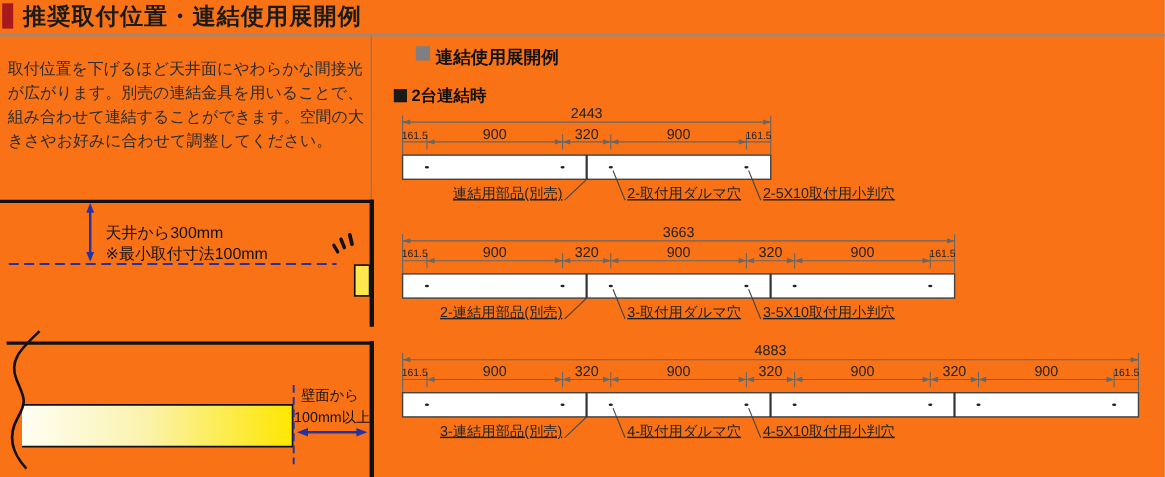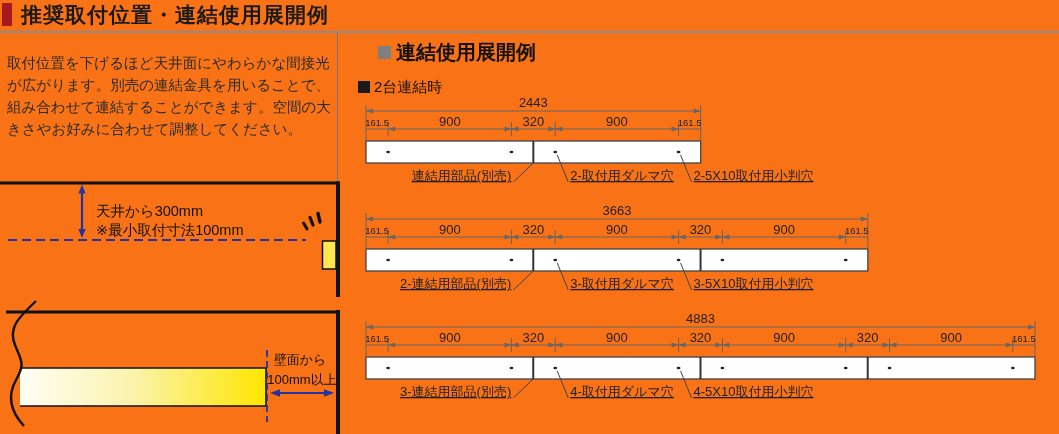--- a/index.html
+++ b/index.html
@@ -11,28 +11,28 @@
          color:#1a1a1a;letter-spacing:1px;white-space:nowrap;}
   .hrule{position:absolute;left:0;top:31px;width:1059px;height:2px;background:#8c8c8c;}
   .vdivider{position:absolute;left:337px;top:33px;width:1px;height:149px;background:#777;}
   
   .intro{position:absolute;left:7px;top:52px;width:336px;margin:0;font-size:14.5px;
          line-height:22px;color:#2b2b2b;}
   svg.ceiling{position:absolute;left:0;top:172px;}
   svg.wallview{position:absolute;left:0;top:300px;}
   
   .rightcol{position:absolute;left:358px;top:42px;width:700px;}
-  .sec-title{display:flex;align-items:center;gap:5px;height:20px;font-size:20px;
+  .sec-title{display:flex;gap:5px;height:20px;font-size:16px;
              font-weight:bold;color:#111;padding-left:20px;}
   .sq{display:inline-block;flex:none;}
   .sq.gray{width:13px;height:13px;background:#7f7f7f;}
   .sq.black{width:12px;height:12px;background:#1a1a1a;}
   .blk{margin-top:16px;}
   .blk-h{display:flex;align-items:center;gap:4px;height:18px;font-size:15px;
-         font-weight:normal;color:#111;}
+         font-weight:bold;color:#111;}
   svg.linked{display:block;}
   svg text{font-family:"Liberation Sans","DejaVu Sans",sans-serif;}
 </style>
 </head>
 <body>
 
 <div class="page">
 
   <span class="accent"></span>
   <h1 class="title">推奨取付位置・連結使用展開例</h1>

